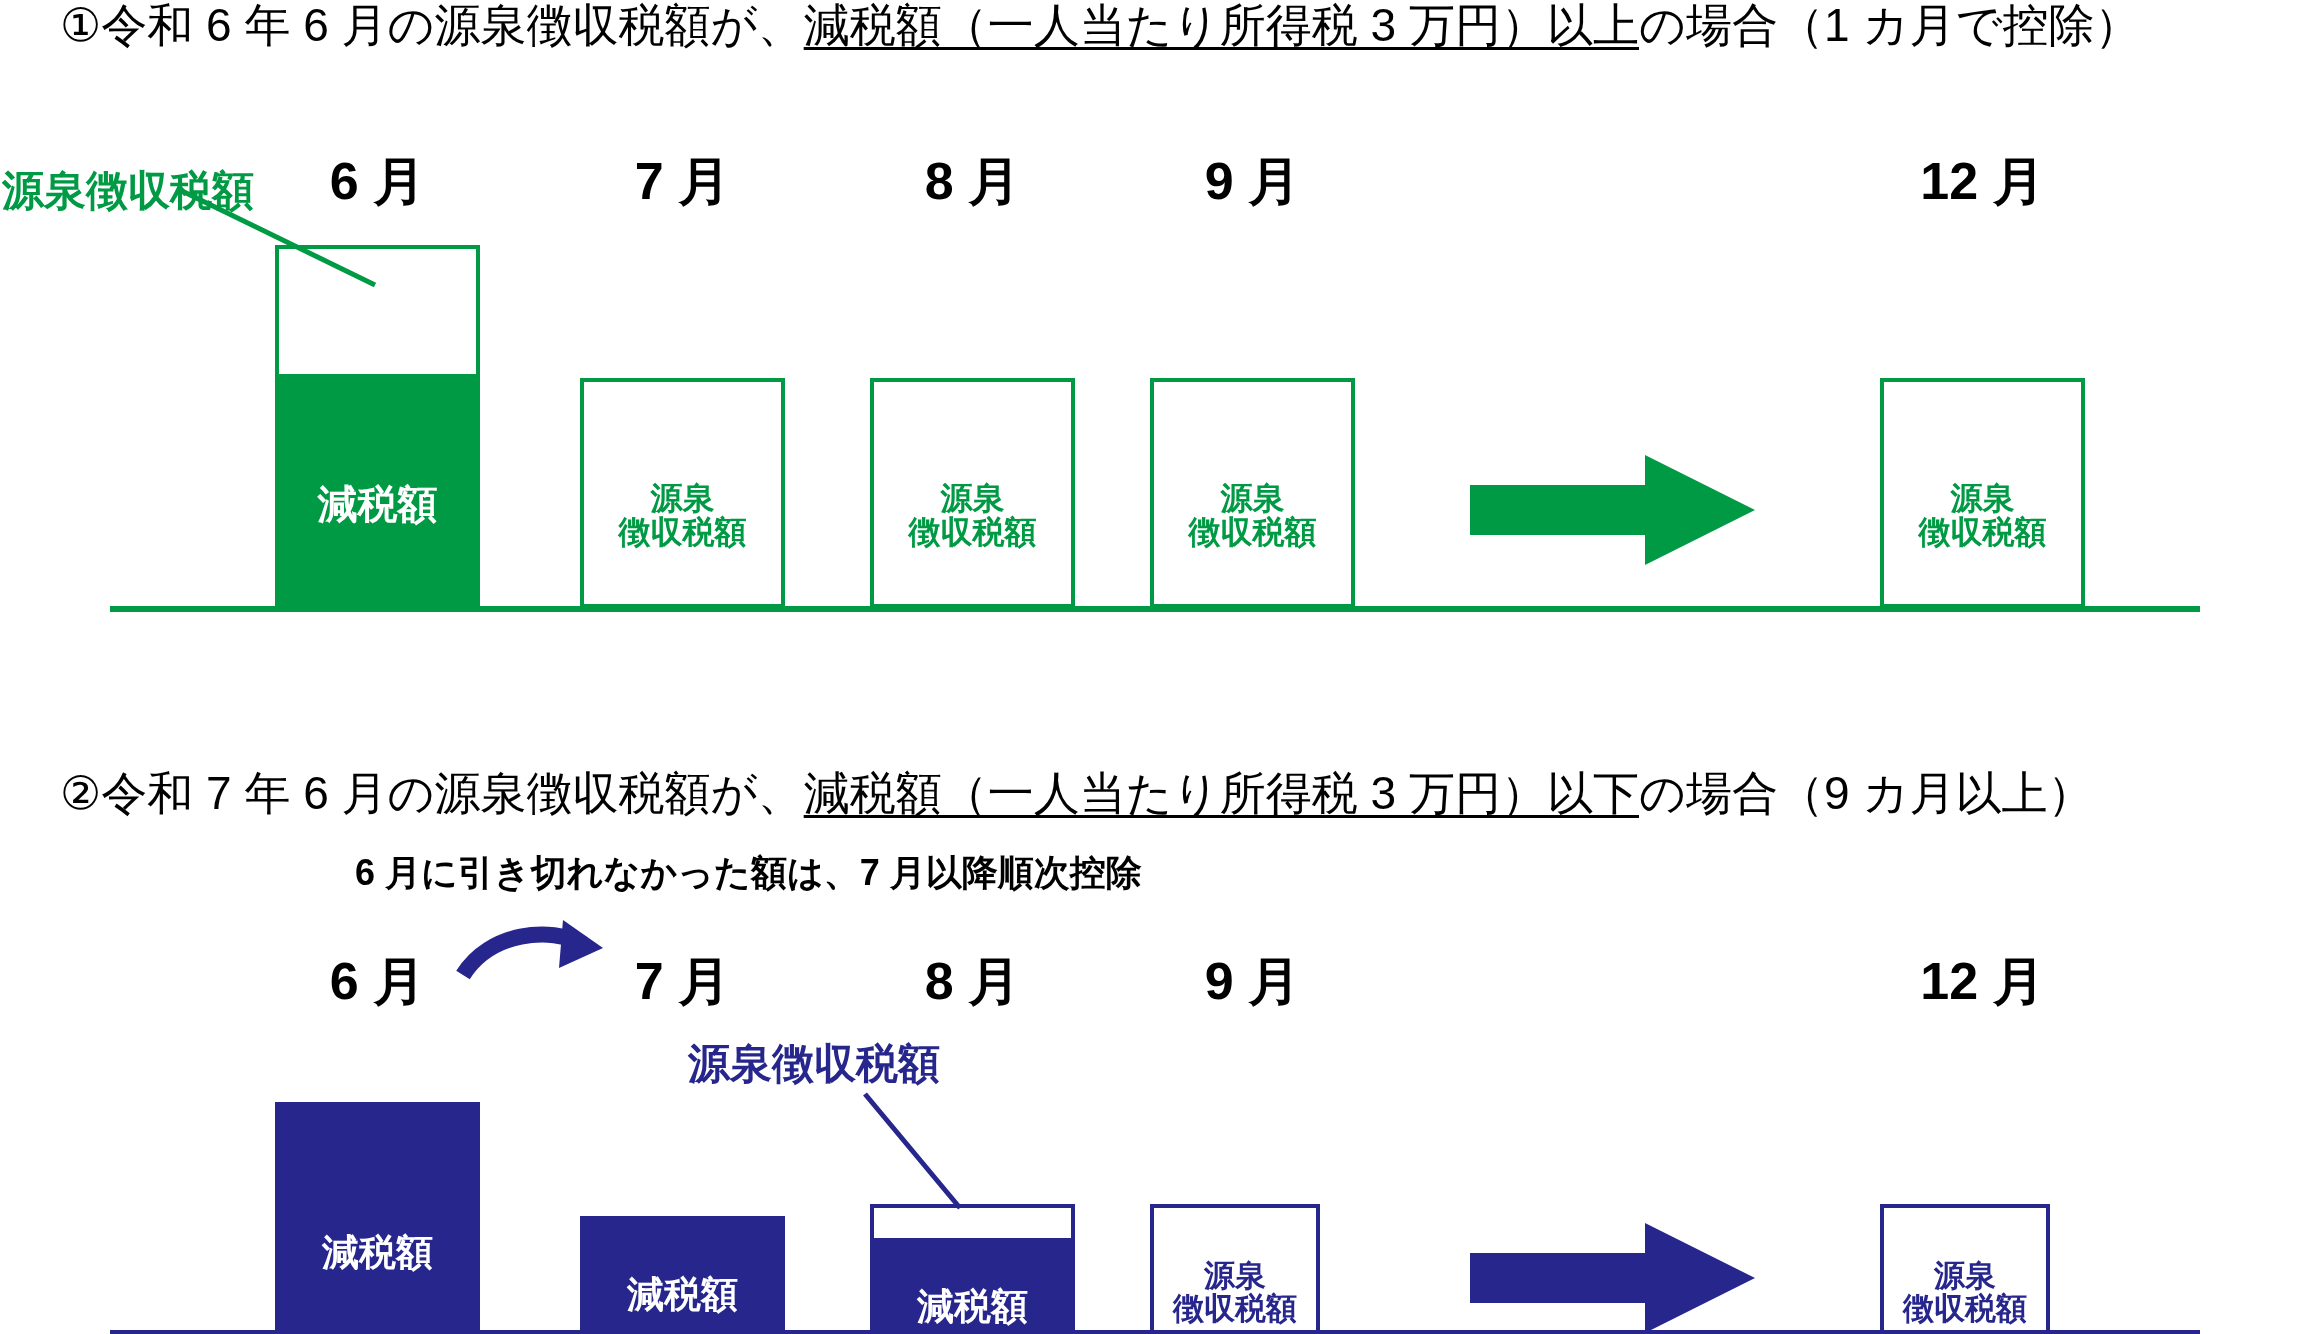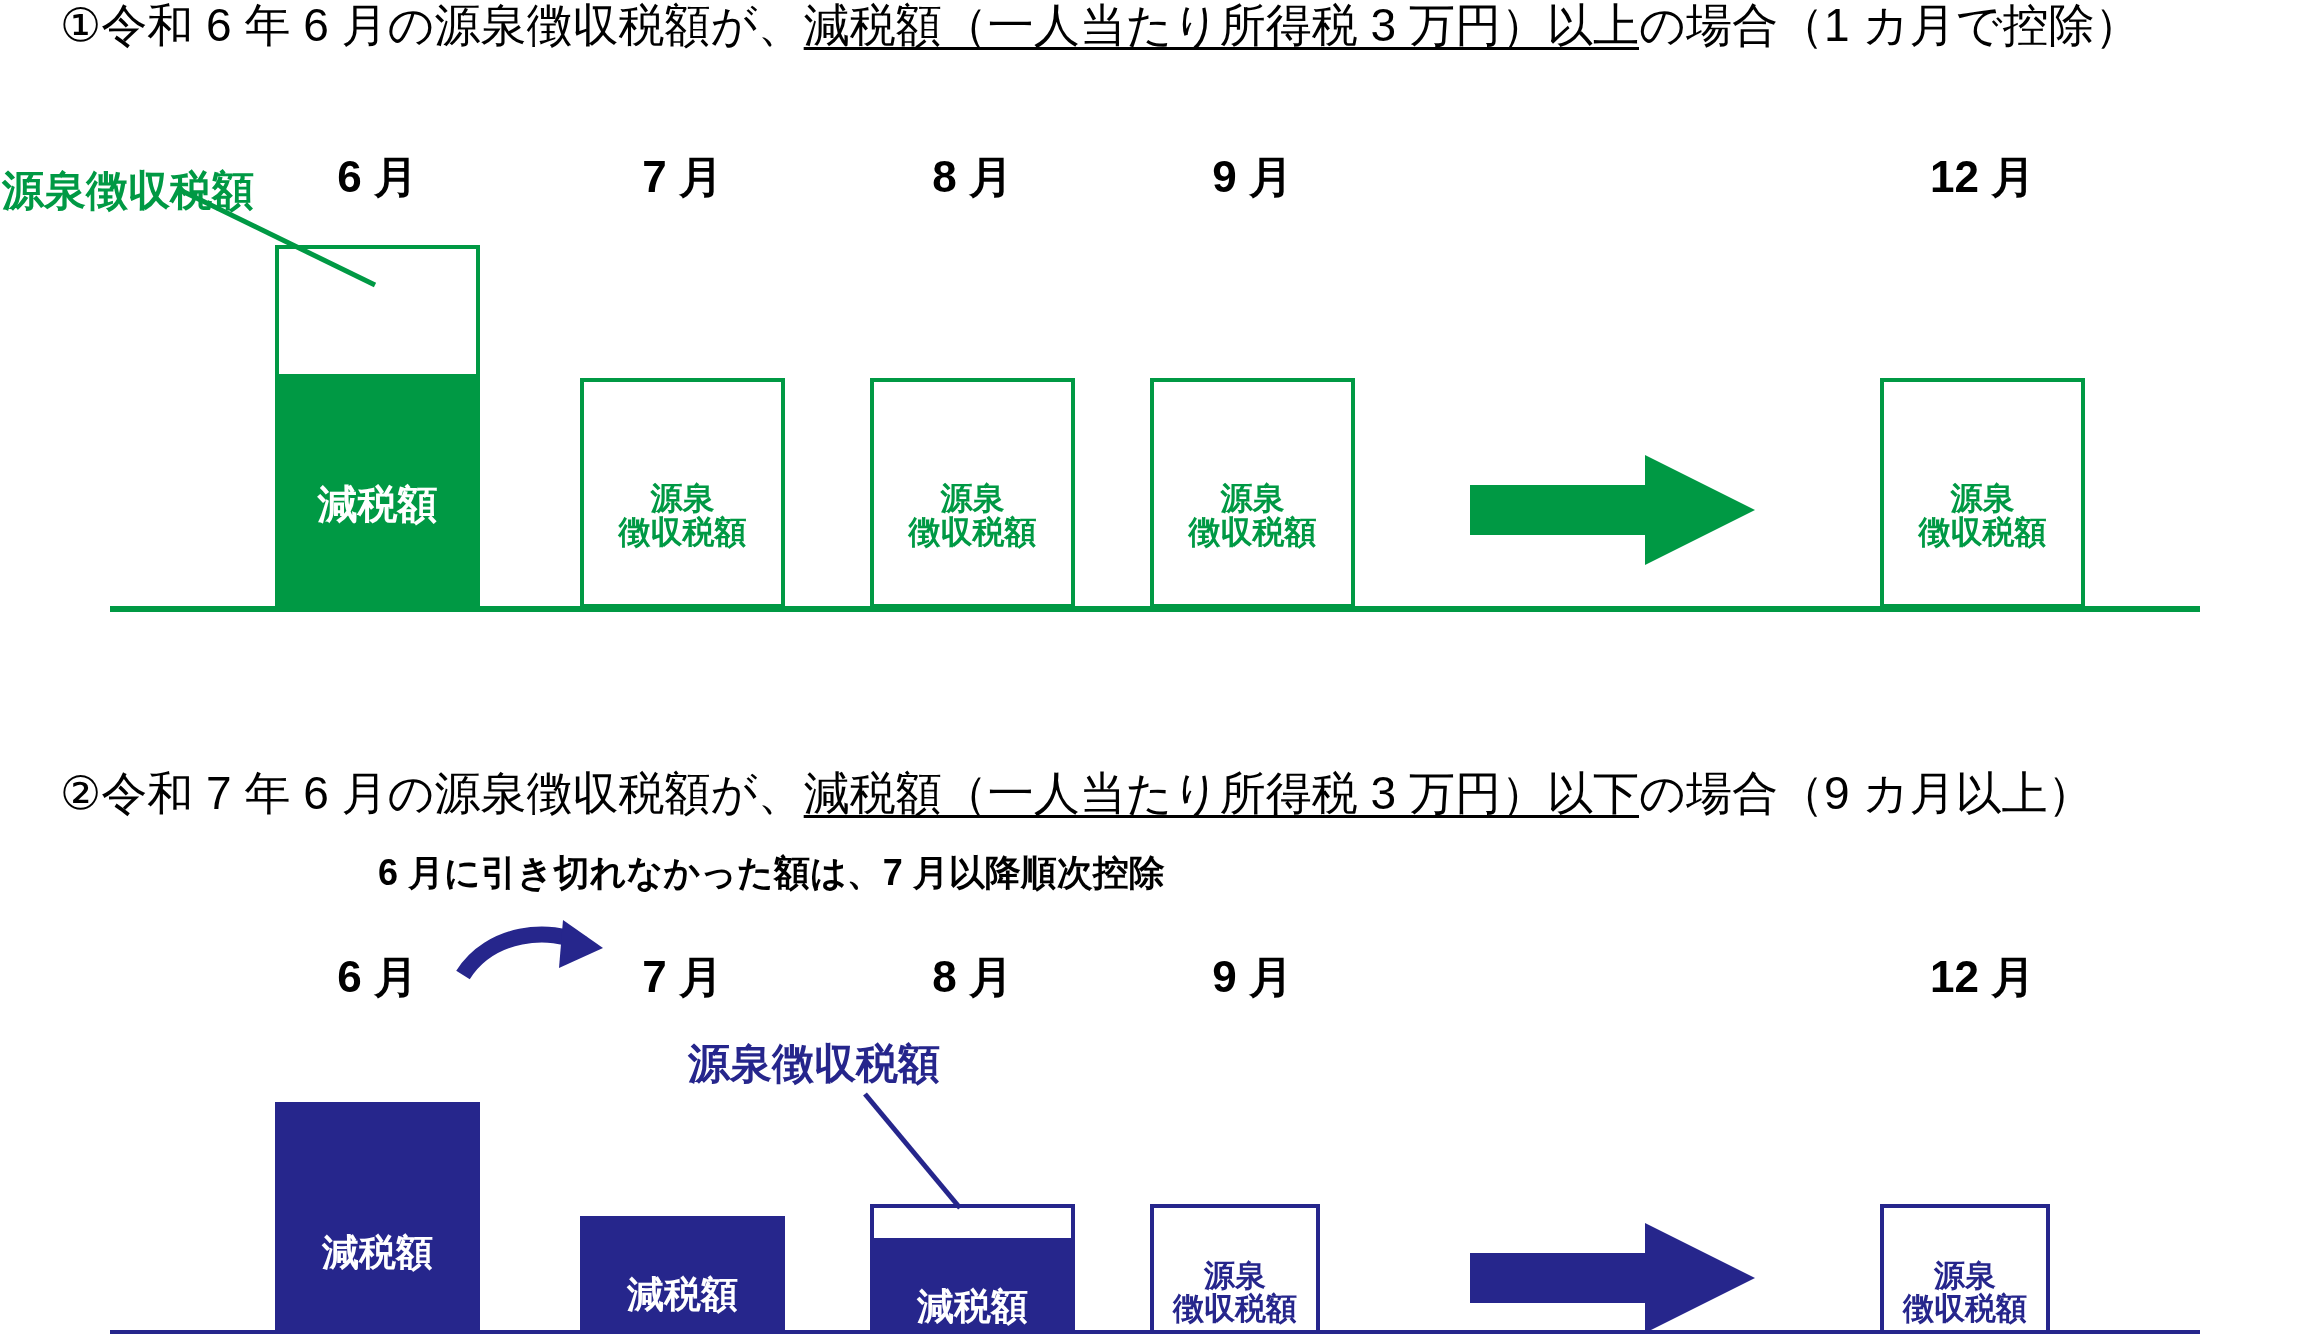--- a/index.html
+++ b/index.html
@@ -22,27 +22,26 @@
     text-decoration-thickness:3px;
     text-underline-offset:6px;
   }
   .panel-subtitle{
     position:absolute;
     font-size:36px;
     font-weight:bold;
     color:#000000;
     white-space:nowrap;
     line-height:1.0;
-    margin-left:23px;
   }
 
   
   .month-label{
     position:absolute;
-    font-size:44px;
+    font-size:52px;
     font-weight:bold;
     color:#000000;
     white-space:nowrap;
     line-height:1.0;
     text-align:center;
   }
 
   
   .baseline{position:absolute;height:6px;}
   .baseline.green{background:#009944;}

